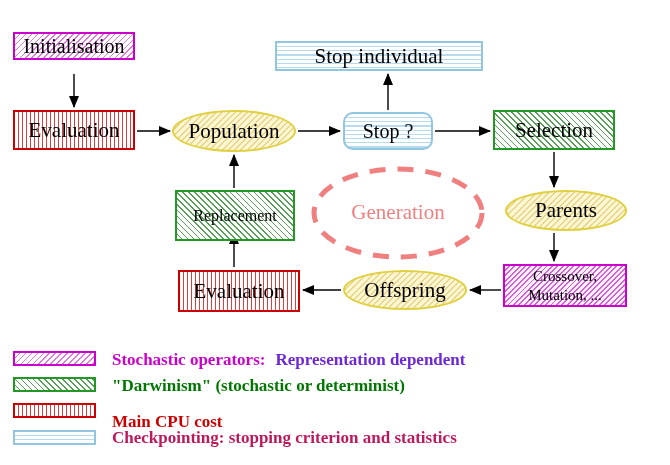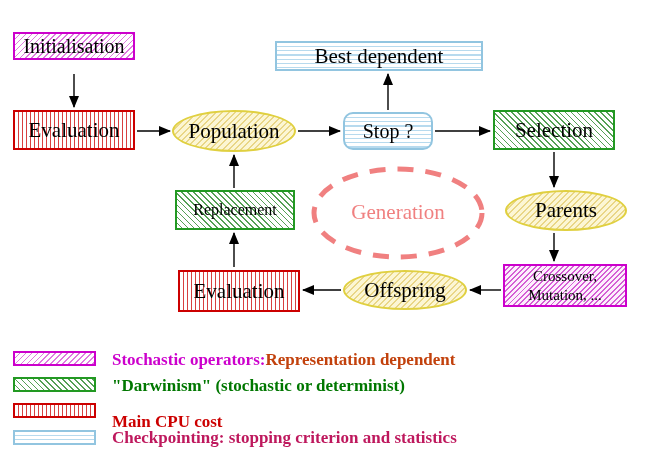--- a/index.html
+++ b/index.html
@@ -25,38 +25,38 @@
   #node-initialisation   { left:13px;  top:32px;  width:122px; height:28px; border:2px solid #cc00cc; }
   #node-evaluation-top   { left:13px;  top:110px; width:122px; height:40px; border:2px solid #cc0000; font-size:21px; }
   #node-population       { left:172px; top:110px; width:124px; height:42px; border:2px solid #e0d040; border-radius:50%; font-size:21px; }
   #node-best-individual  { left:275px; top:41px;  width:208px; height:30px; border:2px solid #92c5e0; font-size:21px; }
   #node-stop             { left:343px; top:112px; width:90px;  height:38px; border:2px solid #92c5e0; border-radius:10px; }
   #node-selection        { left:493px; top:110px; width:122px; height:40px; border:2px solid #229922; font-size:21px; }
   #node-parents          { left:505px; top:190px; width:122px; height:41px; border:2px solid #e0d040; border-radius:50%; font-size:21px; }
   #node-crossover        { left:503px; top:264px; width:124px; height:43px; border:2px solid #cc00cc; font-size:15px; line-height:1.25; }
   #node-offspring        { left:343px; top:270px; width:124px; height:40px; border:2px solid #e0d040; border-radius:50%; font-size:21px; }
   #node-evaluation-bottom{ left:178px; top:270px; width:122px; height:42px; border:2px solid #cc0000; font-size:21px; }
-  #node-replacement      { left:175px; top:190px; width:120px; height:40px; border:2px solid #229922; font-size:16px; }
+  #node-replacement      { left:175px; top:190px; width:120px; height:51px; border:2px solid #229922; font-size:16px; }
   #generation-label      { left:313px; top:200px; width:170px; position:absolute; text-align:center;
                            color:#f08080; font-size:21px; }
 
   
   .swatch { position:absolute; left:13px; width:79px; height:11px; box-sizing:content-box; }
   #swatch-stochastic   { top:351px; border:2px solid #cc00cc; background:repeating-linear-gradient(135deg,#ffffff 0 3px,#df7bdf 3px 4.2px); }
   #swatch-darwinism    { top:377px; border:2px solid #229922; background:repeating-linear-gradient(45deg,#ffffff 0 3px,#55a055 3px 4.2px); }
   #swatch-cpu          { top:403px; border:2px solid #cc0000; background:repeating-linear-gradient(90deg,#ffffff 0 2.6px,#d84040 2.6px 4px); }
   #swatch-checkpointing{ top:430px; border:2px solid #92c5e0; background:repeating-linear-gradient(180deg,#ffffff 0 3px,#b7daee 3px 4.2px); }
 
   .legend-text { position:absolute; left:112px; font-size:17px; font-weight:bold; white-space:nowrap; }
   #legend-text-1 { top:350px; }
   #legend-text-2 { top:376px; }
   #legend-text-3 { top:412px; }
   #legend-text-4 { top:428px; }
   .lt-magenta { color:#cc00cc; }
-  .lt-gold    { color:#c2410c; }
+  .lt-gold    { color:#6d28d9; margin-left:10px; }
   .lt-green   { color:#007700; }
   .lt-red     { color:#cc0000; }
   .lt-blue    { color:#be185d; }
 </style>
 </head>
 <body>
 
 <div id="canvas">
 
   <svg class="overlay" viewBox="0 0 670 465">
@@ -80,21 +80,21 @@
     </g>
     <ellipse cx="398" cy="213" rx="84" ry="44" fill="none" stroke="#f08080" stroke-width="5" stroke-dasharray="16 12"></ellipse>
   </svg>
 
   <div class="node hatch-magenta" id="node-initialisation">Initialisation</div>
 
   <div class="node stripes-red" id="node-evaluation-top">Evaluation</div>
 
   <div class="node hatch-yellow" id="node-population">Population</div>
 
-  <div class="node stripes-cyan" id="node-best-individual">Best dependent</div>
+  <div class="node stripes-cyan" id="node-best-individual">Stop individual</div>
 
   <div class="node stripes-cyan" id="node-stop">Stop ?</div>
 
   <div class="node hatch-green" id="node-selection">Selection</div>
 
   <div class="node hatch-yellow" id="node-parents">Parents</div>
 
   <div class="node hatch-magenta-strong" id="node-crossover">
     <div>
       <div>Crossover,</div>

